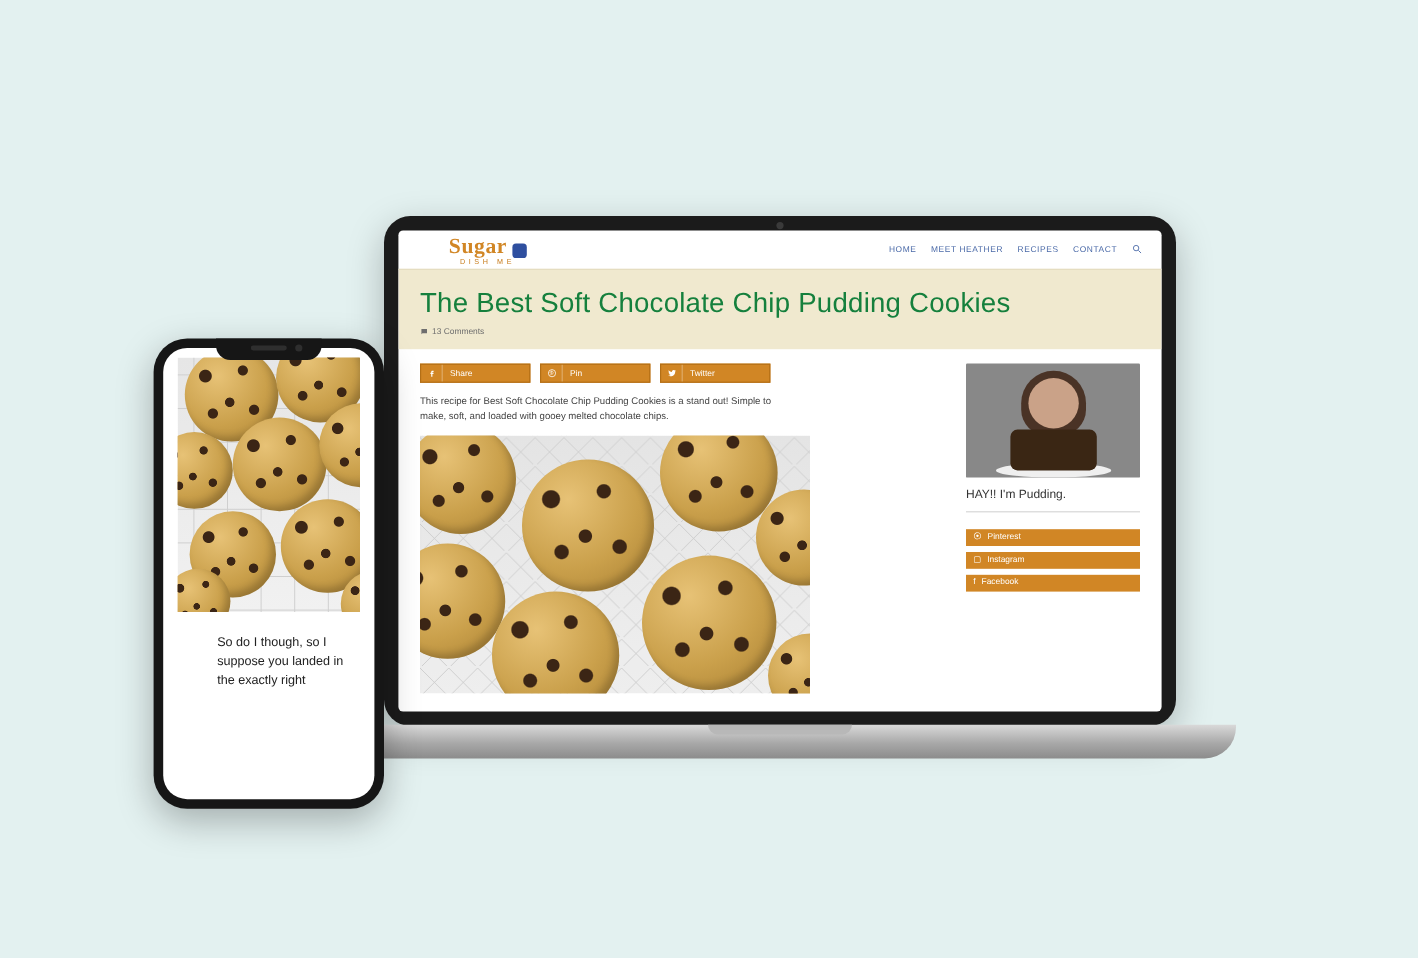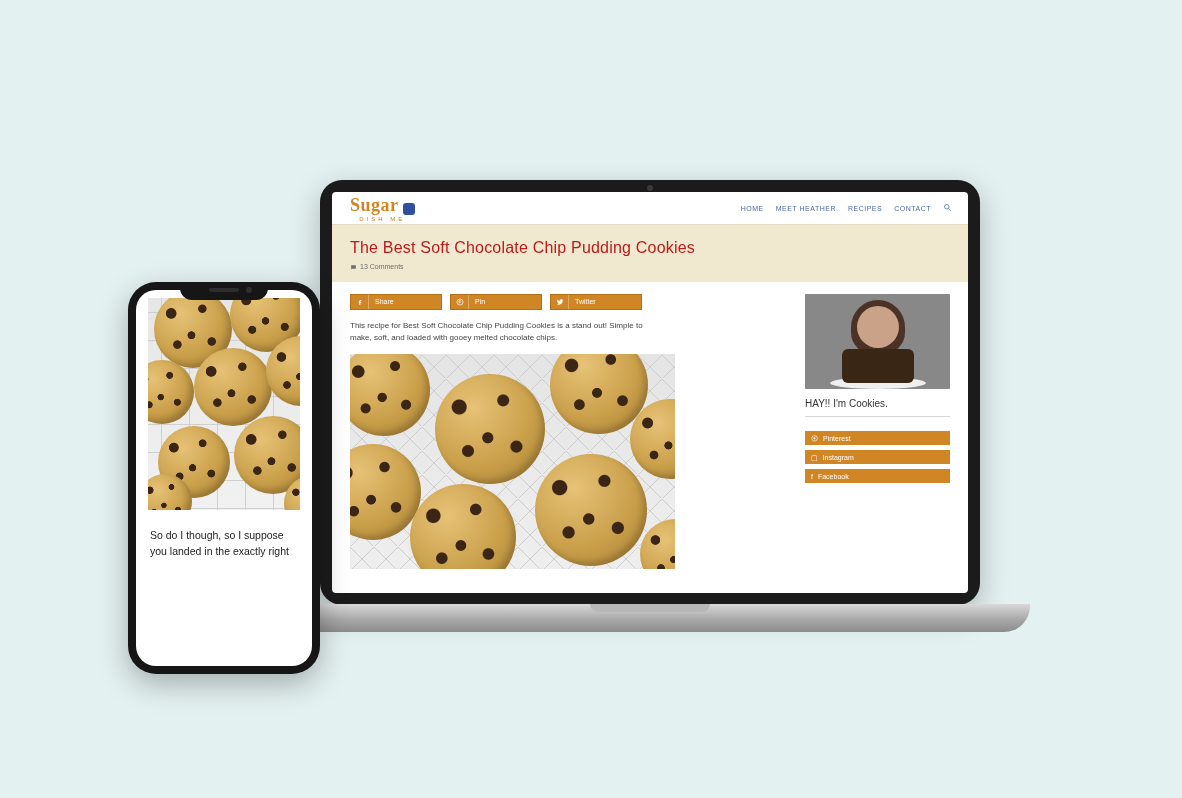--- a/index.html
+++ b/index.html
@@ -17,31 +17,31 @@
   
   .laptop{position:absolute;left:320px;top:180px;}
   .laptop-body{width:660px;height:425px;background:#1b1b1b;border-radius:22px;padding:12px;position:relative;box-shadow:0 10px 30px rgba(0,0,0,.25);}
   .laptop-cam{position:absolute;top:5px;left:50%;transform:translateX(-50%);width:6px;height:6px;background:#3a3a3a;border-radius:50%;}
   .laptop-screen{background:#fff;width:100%;height:100%;border-radius:4px;overflow:hidden;position:relative;}
   .laptop-base{width:760px;height:28px;background:linear-gradient(#d9d9d9,#a8a8a8 55%, #8c8c8c);border-radius:0 0 26px 26px;margin:-1px auto 0 -50px;position:relative;}
   .laptop-notch{position:absolute;top:0;left:50%;transform:translateX(-50%);width:120px;height:8px;background:#b8b8b8;border-radius:0 0 8px 8px;}
 
   
   .site{font-size:8.5px;line-height:1.35;color:var(--text);}
-  .site-header{display:flex;align-items:center;justify-content:space-between;padding:4px 16px 2px 18px;}
+  .site-header{display:flex;align-items:center;justify-content:space-between;padding:4px 16px 2px 18px;margin-left:24px;}
   .logo{display:flex;flex-direction:column;align-items:center;line-height:1;}
   .logo-script{font-family:cursive;font-size:18px;color:var(--orange);font-weight:700;letter-spacing:.5px;}
   .logo-dot{display:inline-block;width:12px;height:12px;background:#2f4f9f;border-radius:3px;margin-left:4px;vertical-align:middle;}
   .logo-sub{font-size:6px;letter-spacing:3px;color:var(--orange-dark);margin-top:1px;}
   .nav{display:flex;gap:12px;align-items:center;}
   .nav a{font-size:7px;color:var(--nav);letter-spacing:.5px;text-decoration:none;}
   .nav svg{width:9px;height:9px;stroke:var(--nav);}
 
   .title-band{background:var(--beige);padding:12px 18px 10px 18px;border-top:1px solid #e5ddc0;}
-  .title{font-size:16px;font-weight:400;color:#b91c1c;letter-spacing:.2px;}
+  .title{font-size:23px;font-weight:400;color:#15803d;letter-spacing:.2px;}
   .comments{margin-top:4px;color:var(--grey);font-size:7px;display:flex;align-items:center;gap:3px;}
   .comments svg{width:7px;height:7px;fill:var(--grey);}
 
   .content{display:flex;gap:40px;padding:12px 18px 0 18px;}
   .main{flex:1;}
   .shares{display:flex;gap:8px;margin-bottom:10px;}
   .share-btn{flex:0 0 92px;background:var(--orange);color:#fff;font-size:7px;display:flex;align-items:center;height:16px;border:1px solid #b36f16;}
   .share-ico{width:18px;display:flex;align-items:center;justify-content:center;border-right:1px solid rgba(255,255,255,.3);height:100%;}
   .share-ico svg{width:8px;height:8px;fill:#fff;}
   .share-lbl{padding:0 6px;}
@@ -81,21 +81,21 @@
   .phone-notch::after{content:"";position:absolute;right:16px;top:5px;width:6px;height:6px;background:#2e2e2e;border-radius:50%;}
   .phone-screen{background:#fff;width:100%;height:100%;border-radius:20px;overflow:hidden;position:relative;}
   .phone-content{padding:8px 14px 0 14px;font-size:11px;color:#222;line-height:1.5;}
   .phone-photo{margin:0 -2px 18px -2px;height:212px;position:relative;overflow:hidden;}
   .phone-photo .cookie-bg{position:absolute;inset:0;background:
     linear-gradient(0deg, transparent 48%, #cfcfcf 48%, #cfcfcf 50%, transparent 50%),
     linear-gradient(90deg, transparent 48%, #cfcfcf 48%, #cfcfcf 50%, transparent 50%),
     linear-gradient(#e6e6e6,#f1f1f1);background-size:28px 28px,28px 28px,auto;}
   .phone-text{font-size:10.5px;}
   .phone-text b{font-weight:700;}
-  .phone-p2{margin-top:14px;}
+  .phone-p2{margin-top:14px;margin-left:31px;}
 </style>
 </head>
 <body>
 
 <div class="laptop">
   <div class="laptop-body">
     <div class="laptop-cam"></div>
     <div class="laptop-screen">
       <div class="site">
 
@@ -173,21 +173,21 @@
             </div>
           </div>
 
           <div class="sidebar">
             <div class="author-img">
               <div class="author-hair"></div>
               <div class="author-face"></div>
               <div class="author-plate"></div>
               <div class="author-cake"></div>
             </div>
-            <div class="author-title">HAY!! I'm Cookies.</div>
+            <div class="author-title">HAY!! I'm Pudding.</div>
             <hr class="side-rule">
             <div class="side-links">
               <a class="side-link">
                   <span>⦿</span>
                   <span>Pinterest</span>
                 </a>
               <a class="side-link">
                   <span>▢</span>
                   <span>Instagram</span>
                 </a>

